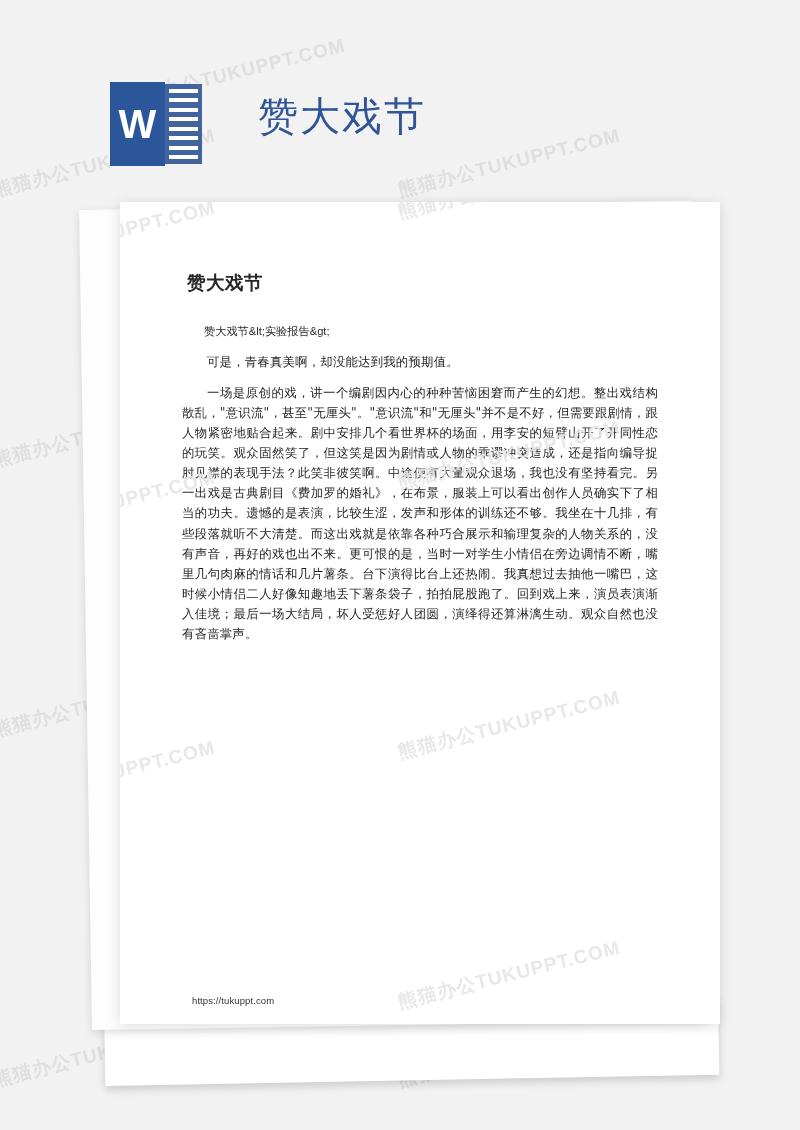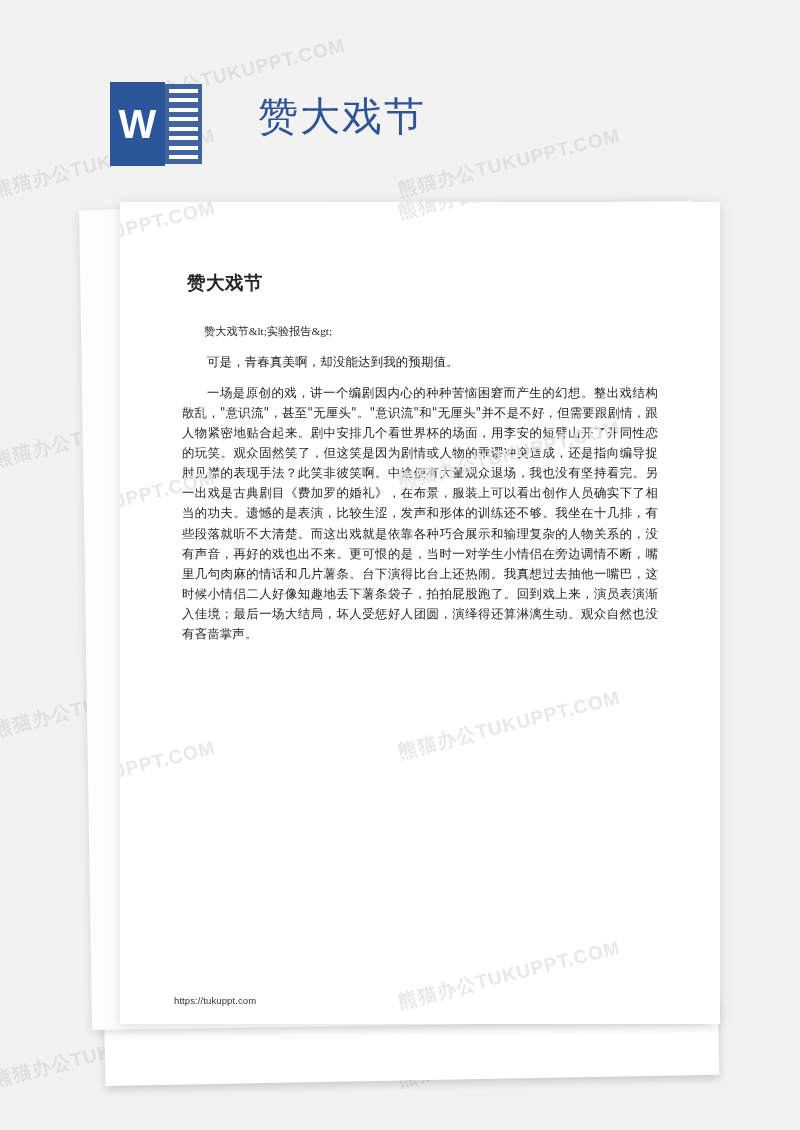--- a/index.html
+++ b/index.html
@@ -137,40 +137,40 @@
   }
   .doc-title {
     font-family: "DejaVu Sans", sans-serif;
     font-size: 18.5px;
     font-weight: bold;
     color: #262626;
     margin: 0 0 28px 5px;
     letter-spacing: .5px;
   }
   .doc-subtitle {
-    font-family: Liberation Serif, serif;
+    font-family: Liberation Sans, sans-serif;
     font-size: 11.2px;
     color: #2a2a2a;
     margin: 0 0 12px 22px;
     line-height: 1.5;
   }
   .doc-p {
     font-family: "DejaVu Serif", serif;
     font-size: 12.4px;
     color: #1f1f1f;
     line-height: 1.62;
     margin: 0 0 11px 0;
     text-indent: 25px;
     text-align: justify;
     text-justify: inter-ideograph;
     letter-spacing: .2px;
   }
   .doc-footer-url {
     position: absolute;
-    left: 54px; bottom: 18px;
+    left: 72px; bottom: 18px;
     font-family: "Liberation Sans", sans-serif;
     font-size: 9.5px;
     color: #333333;
     letter-spacing: .1px;
   }
   .sheet-wm {
     position: absolute;
     inset: 0;
     overflow: hidden;
     pointer-events: none;

